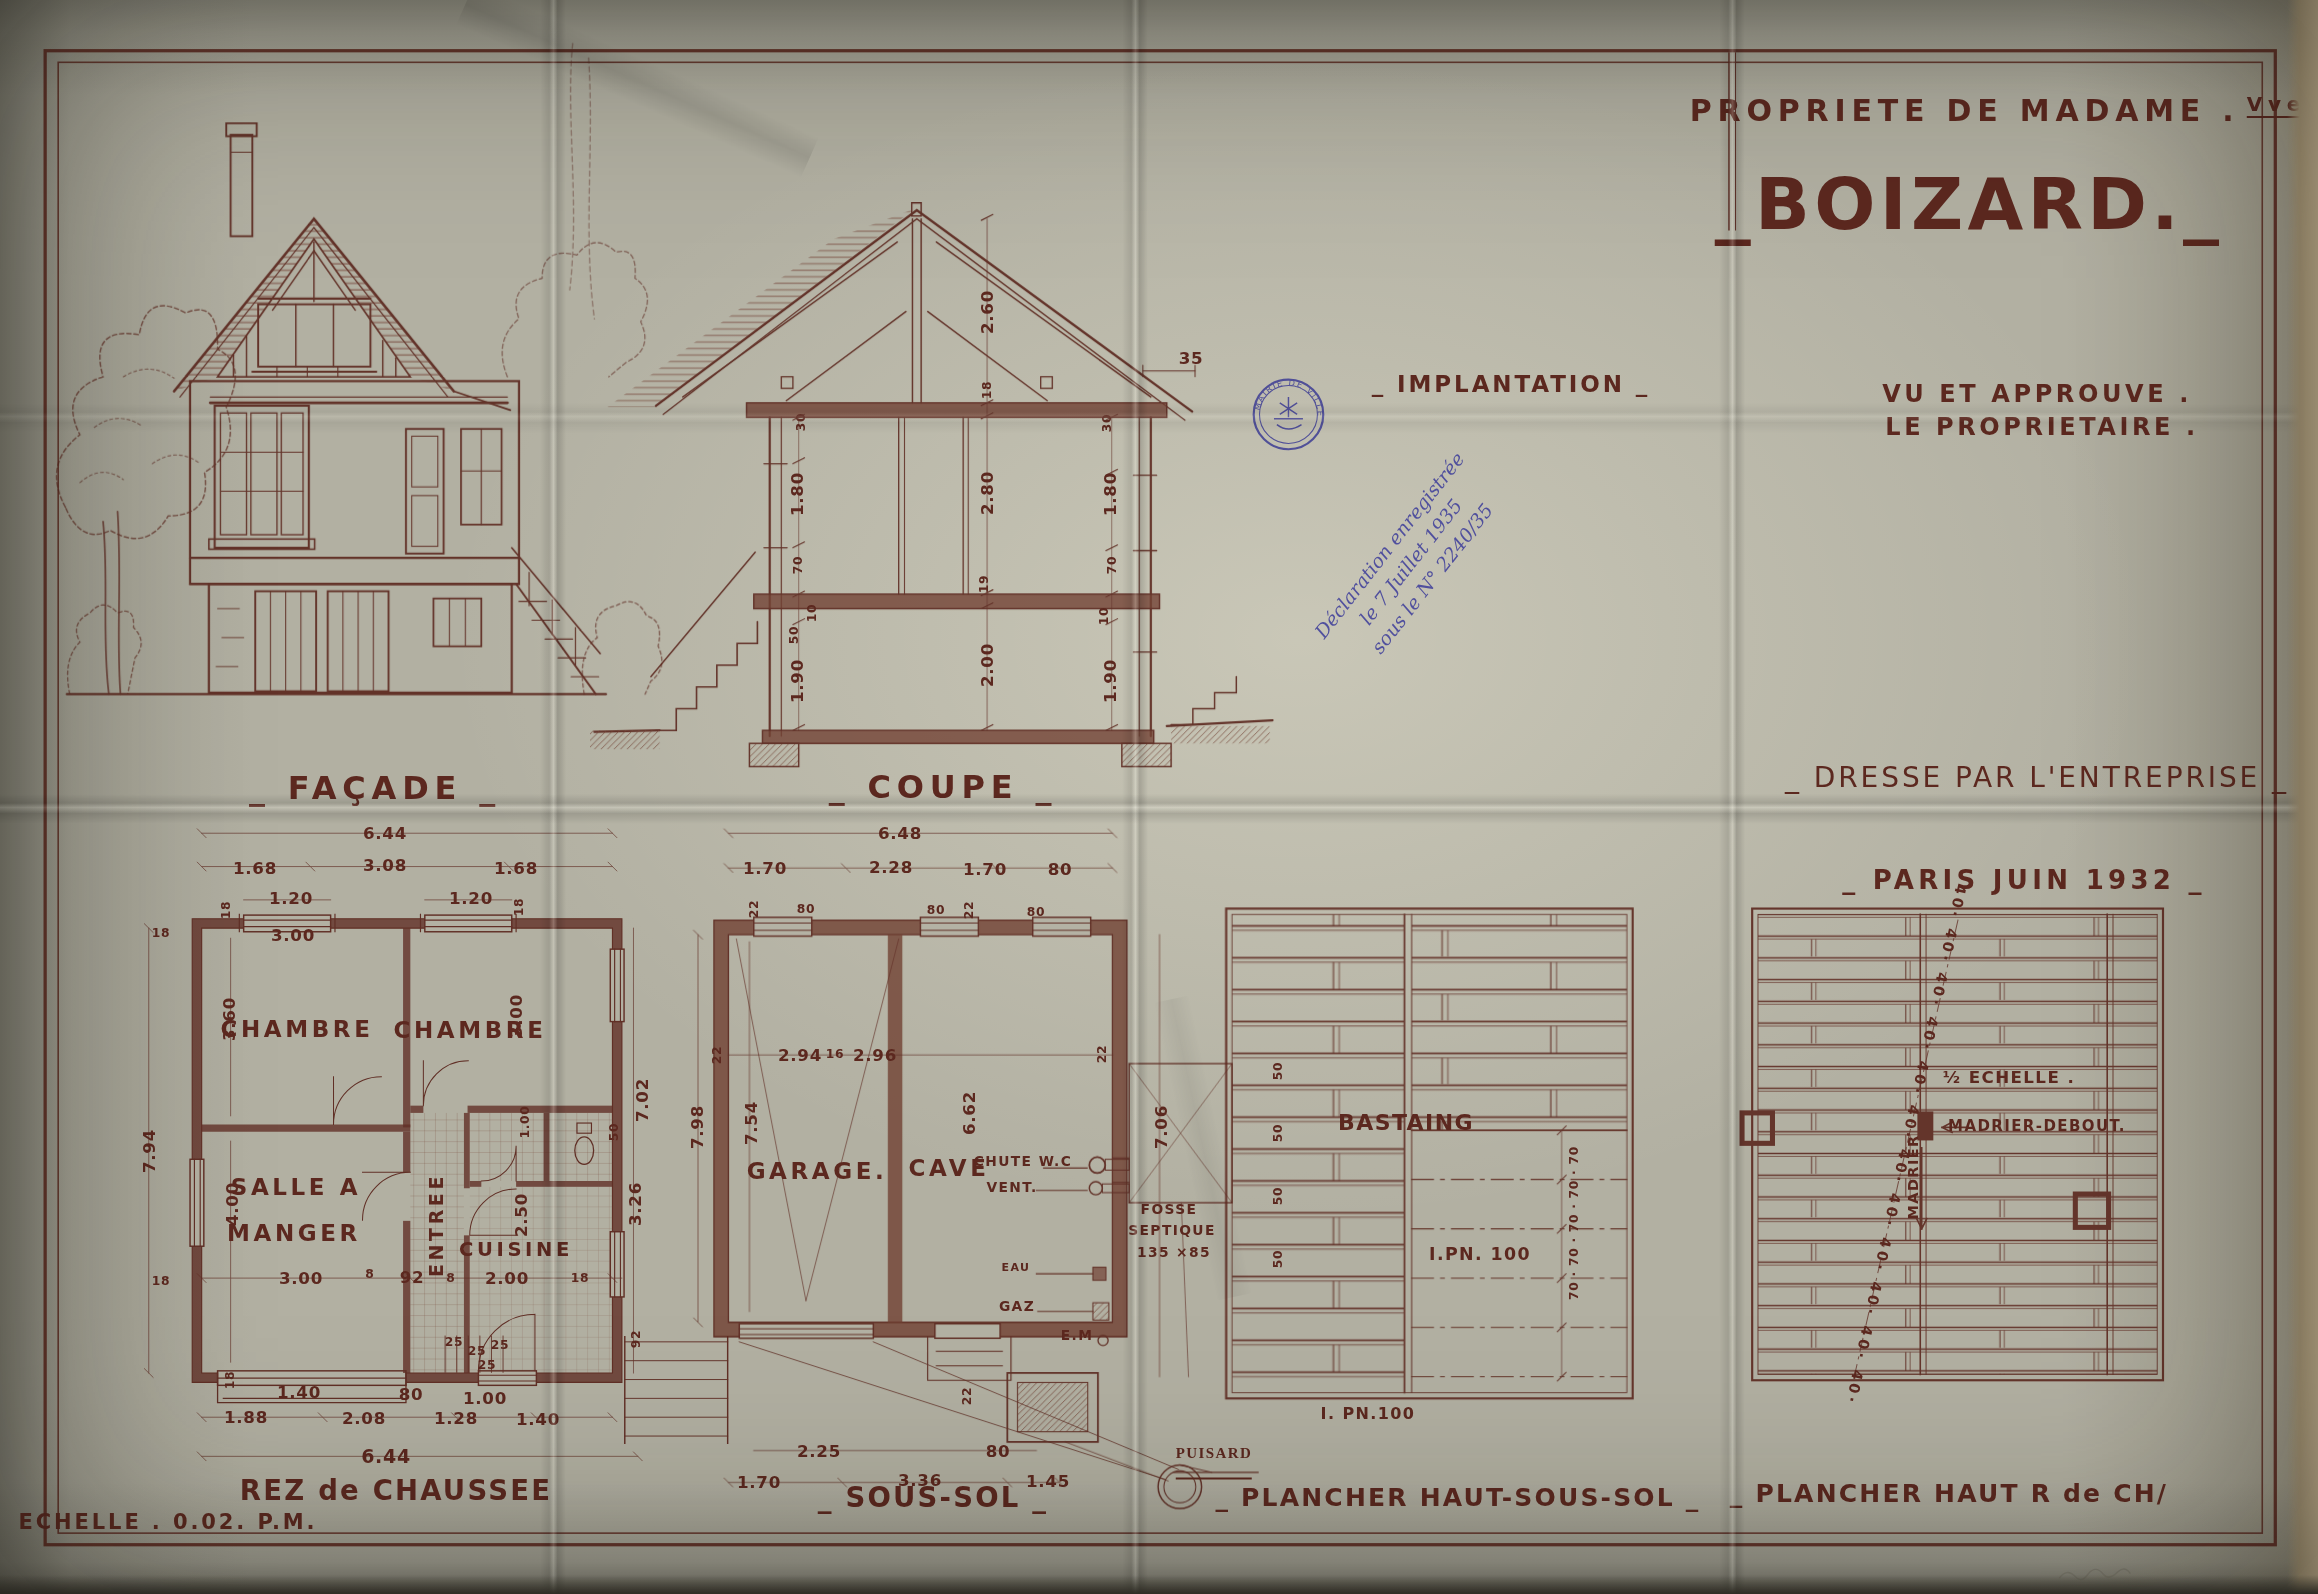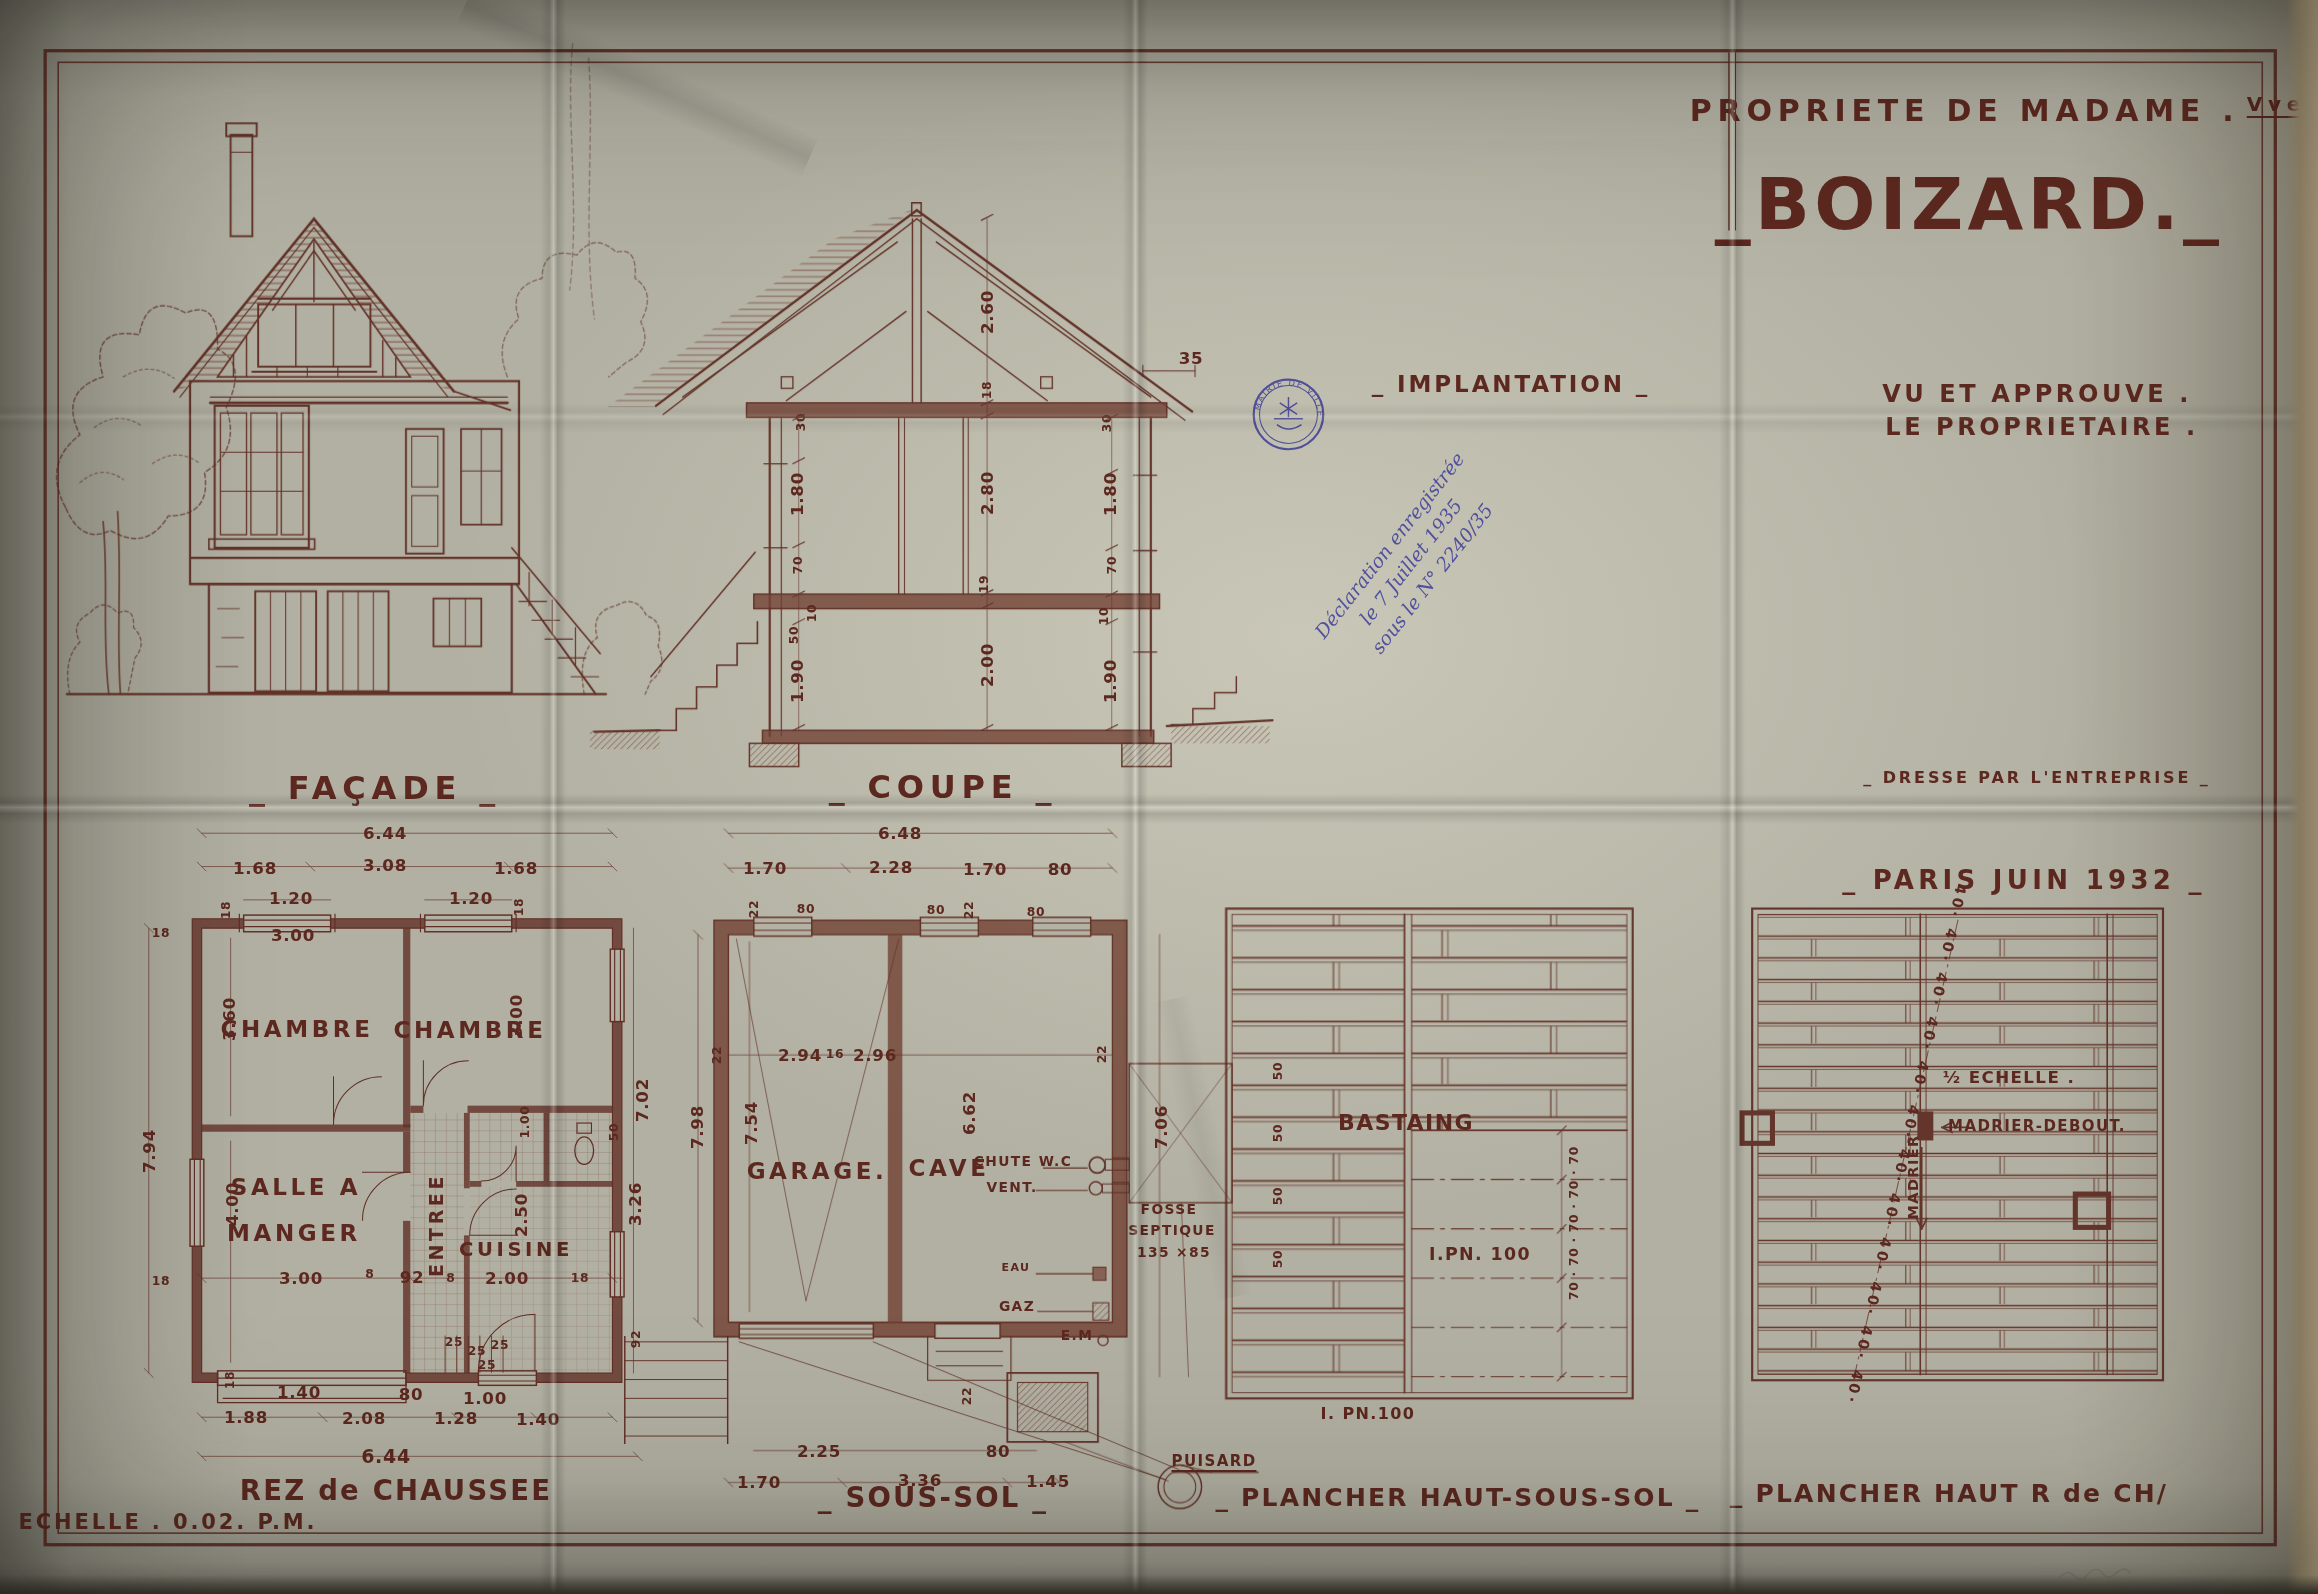--- a/index.html
+++ b/index.html
@@ -19,25 +19,25 @@
   .room{font-size:23px;font-weight:700;letter-spacing:3.6px;}
   .anno{font-size:15px;font-weight:700;letter-spacing:1.4px;}
   .lbl{font-size:32px;font-weight:700;letter-spacing:5.8px;}
   .lbl2{font-size:25px;font-weight:700;letter-spacing:2.2px;}
   .ech{font-size:21px;font-weight:700;letter-spacing:2.9px;}
   .tb1{font-size:30px;font-weight:700;letter-spacing:5.8px;}
   .tb1 .sup{font-size:20px;vertical-align:10px;border-bottom:2.9px double #5c281f;margin-left:7.2px;}
   .tb2{font-size:72px;font-weight:700;letter-spacing:4.3px;}
   .tb3{font-size:52px;font-weight:700;letter-spacing:5.8px;}
   .appr{font-size:24px;font-weight:700;letter-spacing:3.6px;}
-  .firm1{font-size:16px;font-weight:700;letter-spacing:2.9px;}
+  .firm1{font-size:28px;font-weight:400;letter-spacing:2.9px;}
   .firm2{font-size:58px;font-weight:700;letter-spacing:7.2px;}
   .firm3{font-size:26px;font-weight:700;letter-spacing:4.3px;}
   .impl{font-size:23px;font-weight:700;letter-spacing:2.9px;}
-  .und{border-bottom:2.2px solid #5c281f;padding-bottom:0;}
+  .und{border-bottom:2.2px solid #5c281f;padding-bottom:16px;font-family:Liberation Serif, serif;}
   .note{position:absolute;left:1411px;top:562px;transform:translate(-50%,-50%) rotate(-52deg);
     color:#3c3c9a;font-family:"DejaVu Serif",serif;font-style:italic;text-align:center;opacity:.85;}
   .note div{font-size:19px;line-height:27px;white-space:nowrap;}
   .chain{font-size:14.5px;font-weight:700;letter-spacing:3.6px;transform:translate(-50%,-50%) rotate(102deg);}
   .crease{position:absolute;pointer-events:none;}
   .cv{top:0;bottom:0;width:26px;background:linear-gradient(90deg,transparent,rgba(0,0,0,.10) 35%,rgba(255,255,244,.22) 52%,rgba(0,0,0,.15) 68%,transparent);}
   .ch{left:0;right:0;height:30px;background:linear-gradient(0deg,transparent,rgba(0,0,0,.12) 35%,rgba(255,255,244,.20) 55%,rgba(0,0,0,.12) 70%,transparent);}
   #vig{position:absolute;inset:0;box-shadow:inset 0 0 232px rgba(18,18,12,.5);pointer-events:none;}
   #edgeR{position:absolute;top:0;bottom:0;right:0;width:32px;background:linear-gradient(90deg,rgba(140,120,90,0),#a99878 40%,#c6b493);}
   #edgeB{position:absolute;left:0;right:0;bottom:0;height:19px;background:linear-gradient(0deg,#3a372f,rgba(58,55,47,0));}

